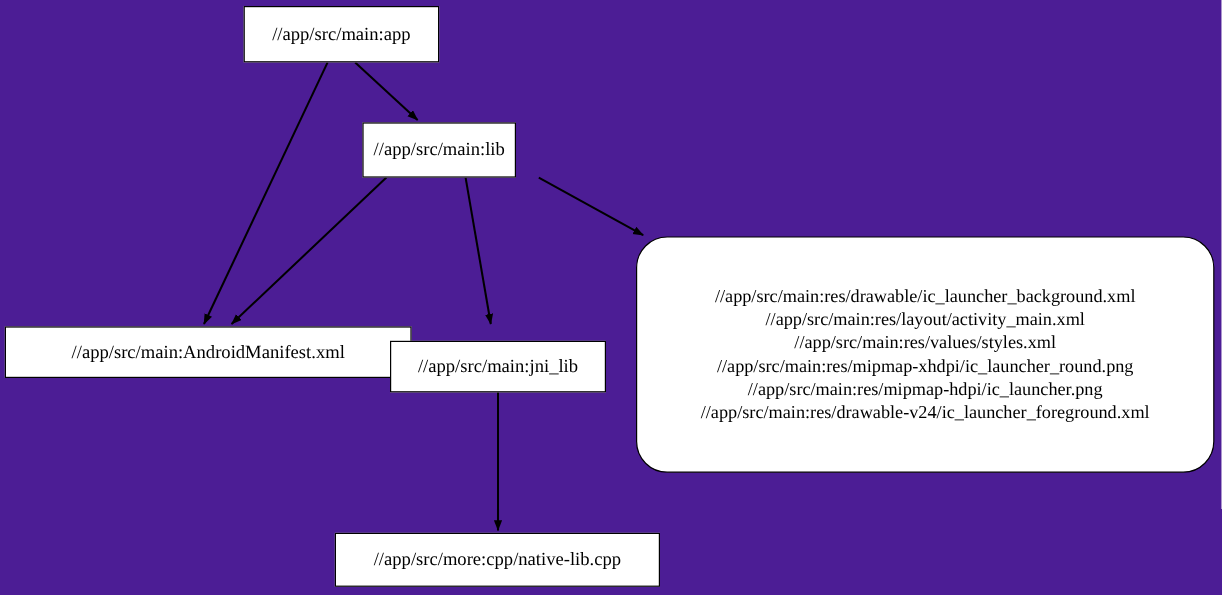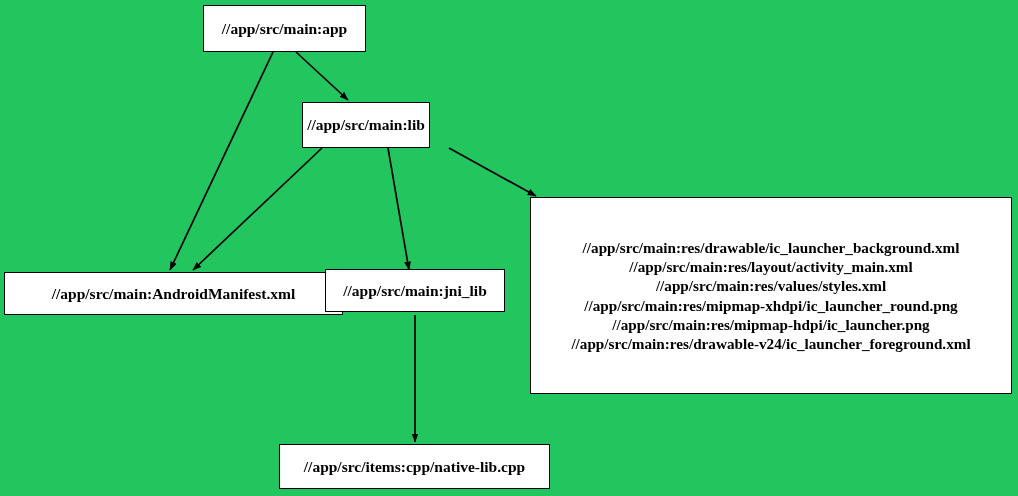--- a/index.html
+++ b/index.html
@@ -4,24 +4,23 @@
 <style>
   html, body {
     margin: 0;
     padding: 0;
     background: #ffffff;
   }
   #canvas {
     position: relative;
     width: 1018px;
     height: 496px;
-    background: #22c55e;
+    background: #4c1d95;
     overflow: hidden;
     font-family: "Liberation Serif", "DejaVu Serif", serif;
-    font-weight: bold;
   }
   #edges {
     position: absolute;
     left: 0;
     top: 0;
     width: 1018px;
     height: 496px;
     pointer-events: none;
   }
   .node {
@@ -47,22 +46,22 @@
   }
   .node-multi .node-label {
     font-size: 15.2px;
     line-height: 19.3px;
   }
 
   
   #node-app        { left: 203px; top: 5px;   width: 163px; height: 47px; }
   #node-lib        { left: 302px; top: 102px; width: 128px; height: 46px; }
   #node-manifest   { left: 4px;   top: 272px; width: 339px; height: 43px; }
-  #node-jnilib     { left: 325px; top: 269px; width: 180px; height: 43px; }
-  #node-resources  { left: 530px; top: 197px; width: 482px; height: 197px; }
+  #node-jnilib     { left: 325px; top: 284px; width: 180px; height: 43px; }
+  #node-resources  { left: 530px; top: 197px; width: 482px; height: 197px; border-radius: 26px; }
   #node-nativelib  { left: 279px; top: 444px; width: 271px; height: 45px; }
 </style>
 </head>
 <body>
 
 <div id="canvas">
 
   <svg id="edges" viewBox="0 0 1018 496" width="1018" height="496">
     <defs>
       <marker id="arrow" markerWidth="10" markerHeight="10" refX="8.4" refY="3.4" orient="auto" markerUnits="userSpaceOnUse">
@@ -102,16 +101,16 @@
   <div class="node node-multi" id="node-resources">
     <span class="node-label">//app/src/main:res/drawable/ic_launcher_background.xml</span>
     <span class="node-label">//app/src/main:res/layout/activity_main.xml</span>
     <span class="node-label">//app/src/main:res/values/styles.xml</span>
     <span class="node-label">//app/src/main:res/mipmap-xhdpi/ic_launcher_round.png</span>
     <span class="node-label">//app/src/main:res/mipmap-hdpi/ic_launcher.png</span>
     <span class="node-label">//app/src/main:res/drawable-v24/ic_launcher_foreground.xml</span>
   </div>
 
   <div class="node" id="node-nativelib">
-    <span class="node-label">//app/src/items:cpp/native-lib.cpp</span>
+    <span class="node-label">//app/src/more:cpp/native-lib.cpp</span>
   </div>
 
 </div>
 
 </body></html>

